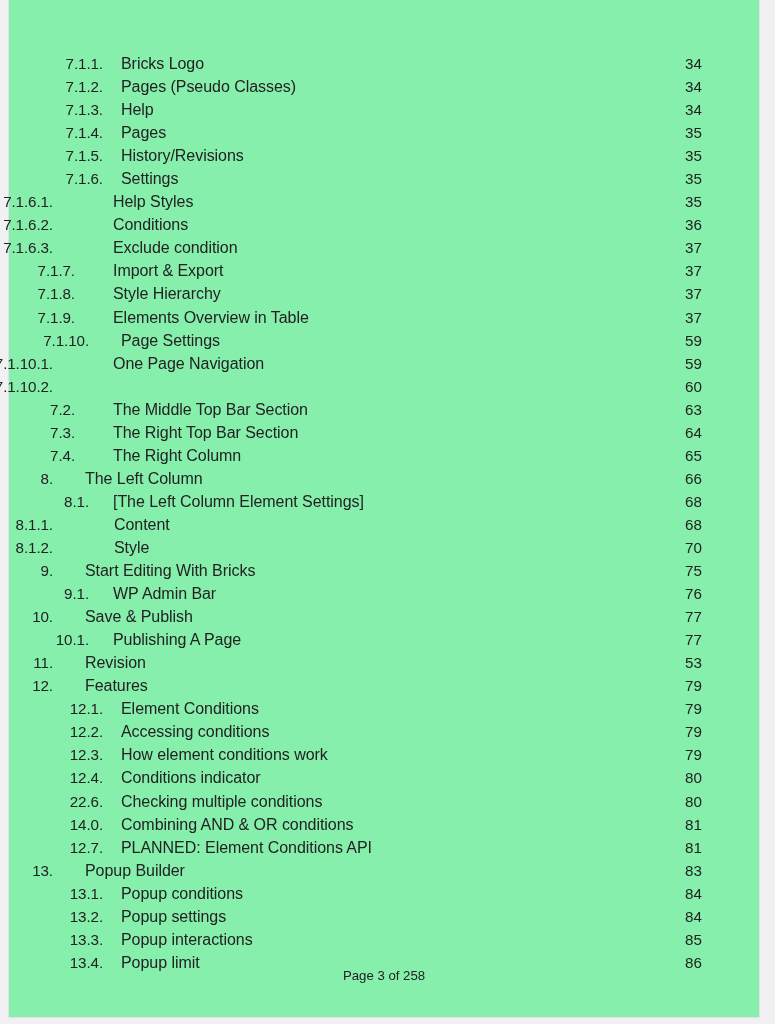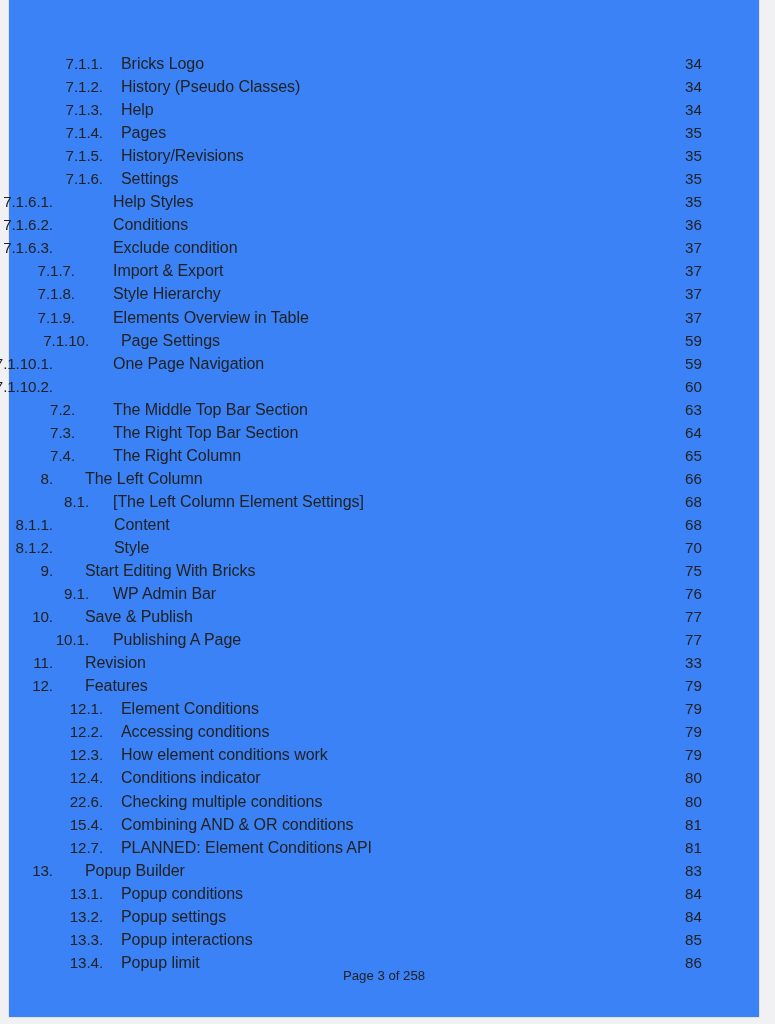--- a/index.html
+++ b/index.html
@@ -19,21 +19,21 @@
     overflow: hidden;
   }
 
   
   #page-sheet {
     position: absolute;
     left: 8px;
     top: 0px;
     width: 752px;
     height: 1018px;
-    background: #3b82f6;
+    background: #86efac;
     border: 1px solid #e2e2e4;
     border-top: none;
   }
 
   
   #toc {
     position: absolute;
     left: 0;
     top: 52px;
     width: 100%;
@@ -101,21 +101,21 @@
   <div id="page-sheet">
 
     <div id="toc">
         <div class="toc-entry lvl-e tx-g">
           <span class="toc-num">7.1.1.</span>
           <span class="toc-title">Bricks Logo</span>
           <span class="toc-page">34</span>
         </div>
         <div class="toc-entry lvl-e tx-g">
           <span class="toc-num">7.1.2.</span>
-          <span class="toc-title">History (Pseudo Classes)</span>
+          <span class="toc-title">Pages (Pseudo Classes)</span>
           <span class="toc-page">34</span>
         </div>
         <div class="toc-entry lvl-e tx-g">
           <span class="toc-num">7.1.3.</span>
           <span class="toc-title">Help</span>
           <span class="toc-page">34</span>
         </div>
         <div class="toc-entry lvl-e tx-g">
           <span class="toc-num">7.1.4.</span>
           <span class="toc-title">Pages</span>
@@ -226,21 +226,21 @@
           <span class="toc-page">77</span>
         </div>
         <div class="toc-entry lvl-d tx-f">
           <span class="toc-num">10.1.</span>
           <span class="toc-title">Publishing A Page</span>
           <span class="toc-page">77</span>
         </div>
         <div class="toc-entry lvl-a tx-c">
           <span class="toc-num">11.</span>
           <span class="toc-title">Revision</span>
-          <span class="toc-page">33</span>
+          <span class="toc-page">53</span>
         </div>
         <div class="toc-entry lvl-a tx-c">
           <span class="toc-num">12.</span>
           <span class="toc-title">Features</span>
           <span class="toc-page">79</span>
         </div>
         <div class="toc-entry lvl-e tx-g">
           <span class="toc-num">12.1.</span>
           <span class="toc-title">Element Conditions</span>
           <span class="toc-page">79</span>
@@ -259,21 +259,21 @@
           <span class="toc-num">12.4.</span>
           <span class="toc-title">Conditions indicator</span>
           <span class="toc-page">80</span>
         </div>
         <div class="toc-entry lvl-e tx-g">
           <span class="toc-num">22.6.</span>
           <span class="toc-title">Checking multiple conditions</span>
           <span class="toc-page">80</span>
         </div>
         <div class="toc-entry lvl-e tx-g">
-          <span class="toc-num">15.4.</span>
+          <span class="toc-num">14.0.</span>
           <span class="toc-title">Combining AND &amp; OR conditions</span>
           <span class="toc-page">81</span>
         </div>
         <div class="toc-entry lvl-e tx-g">
           <span class="toc-num">12.7.</span>
           <span class="toc-title">PLANNED: Element Conditions API</span>
           <span class="toc-page">81</span>
         </div>
         <div class="toc-entry lvl-a tx-c">
           <span class="toc-num">13.</span>

